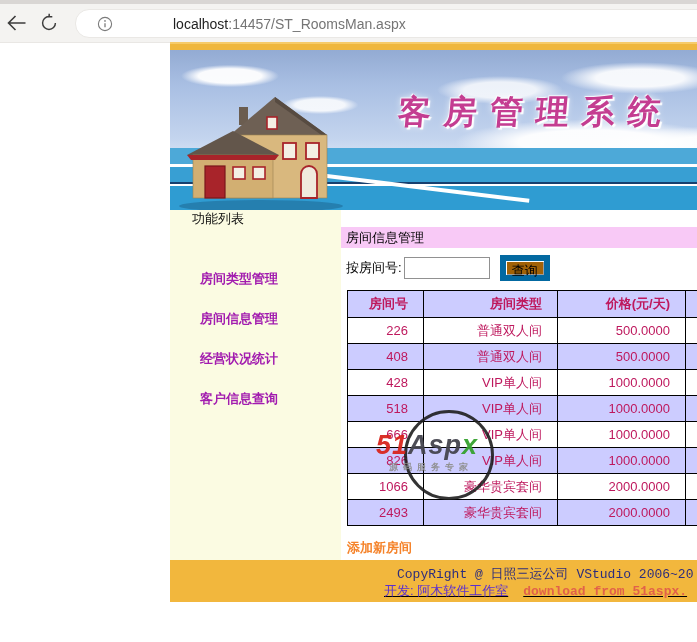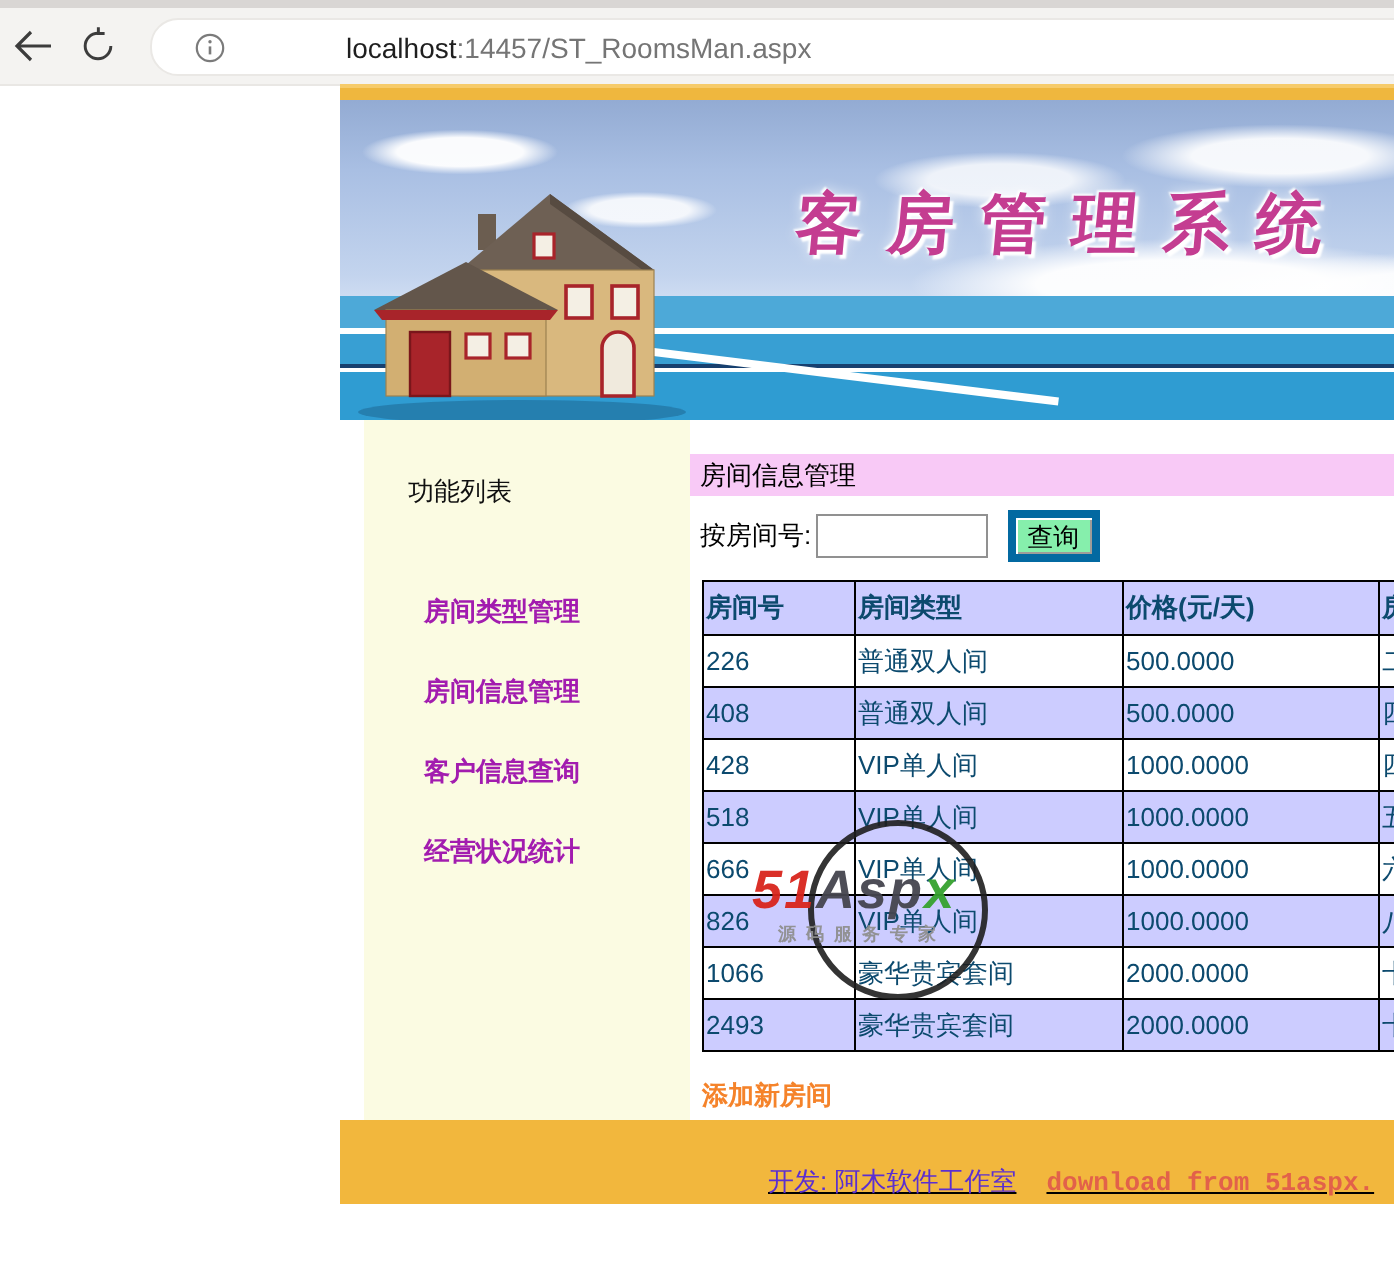--- a/index.html
+++ b/index.html
@@ -40,37 +40,37 @@
       #4DA9D8 0 16px,#FFFFFF 16px 19px,#389FD3 19px 34px,#17406F 34px 36px,
       #FFFFFF 36px 38px,#2F9CD2 38px 100%);}
   .pier{position:absolute;left:150px;bottom:20px;width:210px;height:4px;background:#fff;
         transform:rotate(7deg);}
   .banner-title{position:absolute;left:228px;top:40px;font-size:33px;font-weight:bold;
     letter-spacing:13px;white-space:nowrap;color:#C43D91;transform:skewX(-5deg);
     text-shadow:2px 2px 1px #fff,-1px -1px 1px rgba(255,255,255,.9),0 0 7px rgba(255,255,255,.9);}
   .house{position:absolute;left:5px;bottom:-3px;width:172px;height:120px;}
 
   .page-body{display:flex;min-height:350px;}
-  .sidebar{width:171px;background:#FBFBE2;box-sizing:border-box;padding-top:27px;margin-left:12px;}
+  .sidebar{width:171px;background:#FBFBE2;box-sizing:border-box;}
   .sidebar-title{margin-left:22px;font-size:13px;color:#101010;}
   .menu{margin-top:42px;}
   .menu-item{margin:0 0 22px 30px;font-size:13px;font-weight:bold;color:#a21caf;cursor:pointer;}
 
   .main{flex:1;background:#fff;}
   .section-bar{margin-top:17px;height:21px;line-height:21px;background:#F8C9F6;
                font-size:13px;color:#000;padding-left:5px;}
   .search-row{margin:6px 0 0 5px;height:27px;display:flex;align-items:center;font-size:13px;color:#000;}
   .room-input{width:80px;height:18px;border:1px solid #919191;margin-left:2px;}
-  .search-btn{margin-left:10px;min-width:46px;height:26px;border:4px solid #0369a1;
-              background:#86efac;box-shadow:inset 1px 1px 0 #fff,inset -1px -1px 0 #9e9c99;
+  .search-btn{margin-left:10px;min-width:46px;height:26px;border:6px solid #0369a1;
+              background:#a16207;box-shadow:inset 1px 1px 0 #fff,inset -1px -1px 0 #9e9c99;
               font-size:13px;font-family:"Liberation Sans",sans-serif;cursor:pointer;}
 
   .rooms-table{margin:9px 0 0 6px;border-collapse:collapse;table-layout:fixed;width:488px;}
-  .rooms-table th,.rooms-table td{border:1px solid #000;font-size:13px;padding:0 1px;
-    text-align:left;overflow:hidden;white-space:nowrap;color:#0c4a6e;}
+  .rooms-table th,.rooms-table td{border:1px solid #000;font-size:13px;padding:0 15px;
+    text-align:right;overflow:hidden;white-space:nowrap;color:#be185d;}
   .rooms-table th{height:26px;background:#CCCCFF;font-weight:bold;}
   .rooms-table td{height:25px;background:#fff;}
   .rooms-table tr.alt td{background:#CCCCFF;}
 
   .add-link{display:inline-block;margin:13px 0 0 6px;font-size:13px;font-weight:bold;
             color:#F5832A;cursor:pointer;}
 
   
   .footer{position:relative;height:42px;background:#F2B73D;overflow:hidden;}
   .f1{position:absolute;left:227px;top:5px;font-size:13px;white-space:nowrap;
@@ -140,22 +140,22 @@
       </svg>
       <div class="banner-title">客房管理系统</div>
     </div>
 
     <div class="page-body">
       <div class="sidebar">
         <div class="sidebar-title">功能列表</div>
         <div class="menu">
           <div class="menu-item">房间类型管理</div>
           <div class="menu-item">房间信息管理</div>
+          <div class="menu-item">经营状况统计</div>
           <div class="menu-item">客户信息查询</div>
-          <div class="menu-item">经营状况统计</div>
         </div>
       </div>
 
       <div class="main">
         <div class="section-bar">房间信息管理</div>
 
         <div class="search-row">
           <span>按房间号:</span>
           <input class="room-input" type="text" style="">
           <button class="search-btn">查询</button>
@@ -224,20 +224,21 @@
             <td>十</td>
           </tr>
         </tbody>
           </table>
 
         <div class="add-link">添加新房间</div>
       </div>
     </div>
 
     <div class="footer">
+      <div class="f1">CopyRight @ 日照三运公司 VStudio 2006~20</div>
       <div class="f2">
         <span class="f2-dev">开发: 阿木软件工作室</span><span class="f2-dl">download from 51aspx.</span>
       </div>
     </div>
   </div>
 
   <div class="wm-circle"></div>
   <div class="wm-brand"><span class="wm-51">51</span><span class="wm-mid">Asp</span><span class="wm-x">x</span></div>
   <div class="wm-tagline">源码服务专家</div>
 

